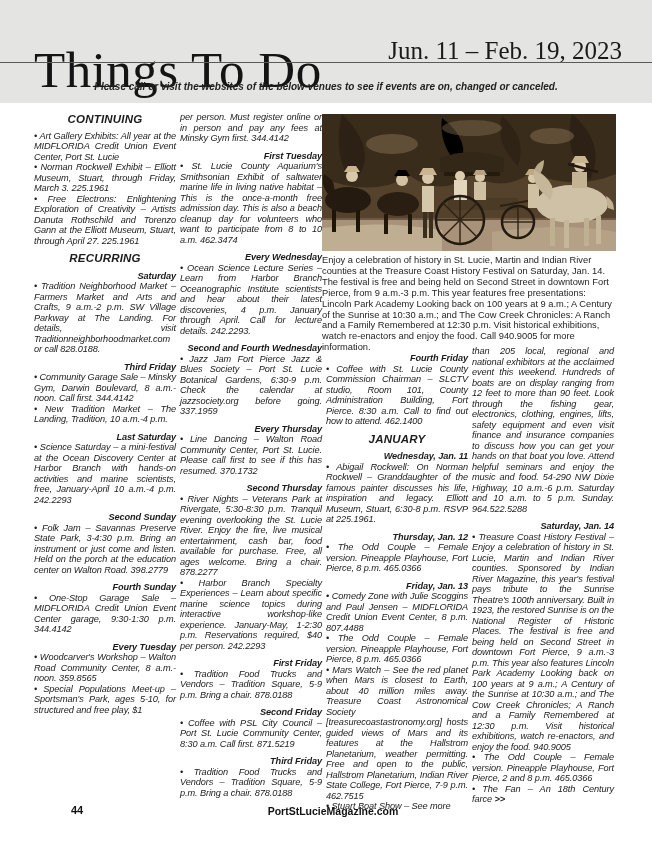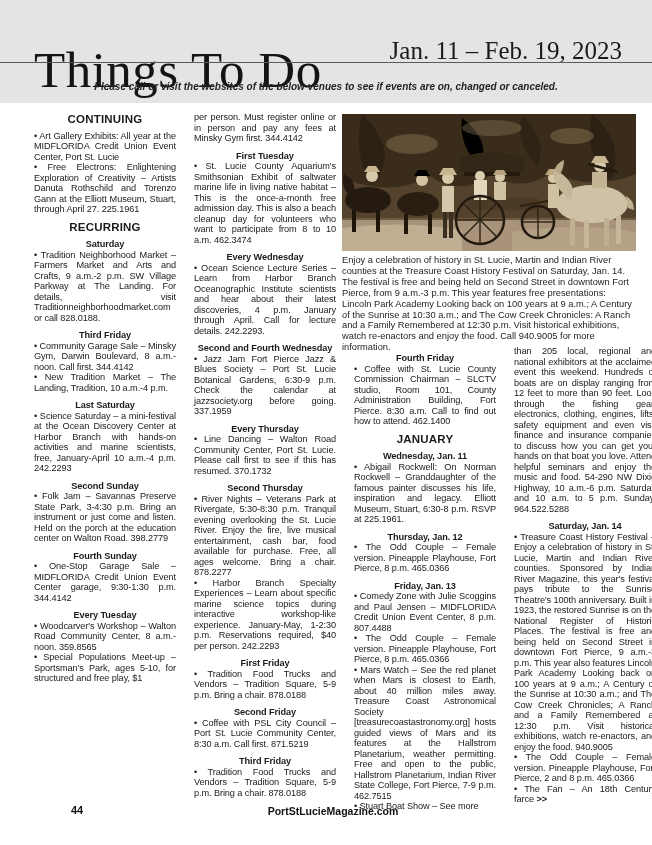--- a/index.html
+++ b/index.html
@@ -21,51 +21,51 @@
     position:absolute;right:30px;top:38px;
     font-family:"Liberation Serif","DejaVu Serif",serif;
     font-size:25px;color:#1a1a1a;line-height:25px;
   }
   .tagline{
     position:absolute;left:0;top:81px;width:652px;text-align:center;
     font-size:10px;font-style:italic;font-weight:600;color:#222;
   }
   
   .content{position:absolute;left:34px;top:112px;width:588px;}
-  .cols{display:flex;gap:18px;}
+  .cols{display:flex;gap:4px;font-style:italic;}
   .col{
     width:142px;flex:0 0 142px;
     font-size:9.2px;line-height:10.5px;letter-spacing:-.1px;
     text-align:justify;color:#1b1b1b;
   }
   .col.pad-under-photo{padding-top:234px;}
   .blk{margin:0;}
   .blk.section{font-weight:700;text-align:center;font-size:11.5px;letter-spacing:.2px;margin:7px 0 6px;}
   .col .blk.section:first-child{margin-top:2px;}
-  .blk.day{font-weight:700;margin-top:7px;text-align:center;}
+  .blk.day{font-weight:700;margin-top:7px;text-align:right;}
   .more{font-weight:700;white-space:nowrap;}
   
-  .photo-area{position:absolute;left:308px;top:2px;width:294px;}
+  .photo-area{position:absolute;left:288px;top:2px;width:294px;}
   .photo-frame{width:294px;height:137px;overflow:hidden;background:#6e5a42;}
   .photo-frame svg{display:block;}
   .photo-caption{
     margin-top:4px;font-size:9.3px;line-height:10.9px;color:#242424;text-align:left;
   }
   
   .page-number{position:absolute;left:35px;top:804px;font-size:11px;font-weight:700;color:#111;margin-left:36px;}
   .site-name{position:absolute;left:0;top:805px;width:652px;text-align:center;font-size:10.5px;font-weight:700;color:#111;margin-left:7px;}
 </style>
 </head>
 <body>
 
 <div>
 
   <header class="masthead">
     <h1 class="page-title">Things To Do</h1>
-    <div class="date-range">Jan. 11 – Feb. 19, 2023</div>
+    <div class="date-range">Jun. 11 – Feb. 19, 2023</div>
     <div class="masthead-rule"></div>
     <div class="tagline">Please call or visit the websites of the below venues to see if events are on, changed or canceled.</div>
   </header>
 
   <main class="content">
 
     <figure class="photo-area" style="margin:0">
       <div class="photo-frame">
         <svg width="294" height="137" viewBox="0 0 294 137" aria-hidden="true">
 
@@ -146,20 +146,21 @@
           <line x1="246" y1="50" x2="276" y2="58" stroke="#241a10" stroke-width="2.5"></line>
         </svg>
       </div>
       <figcaption class="photo-caption">Enjoy a celebration of history in St. Lucie, Martin and Indian River counties at the Treasure Coast History Festival on Saturday, Jan. 14. The festival is free and being held on Second Street in downtown Fort Pierce, from 9 a.m.-3 p.m. This year features free presentations: Lincoln Park Academy Looking back on 100 years at 9 a.m.; A Century of the Sunrise at 10:30 a.m.; and The Cow Creek Chronicles: A Ranch and a Family Remembered at 12:30 p.m. Visit historical exhibitions, watch re-enactors and enjoy the food. Call 940.9005 for more information.</figcaption>
     </figure>
 
     <div class="cols">
       <div class="col">
           <div class="blk section">CONTINUING</div>
           <div class="blk item">• Art Gallery Exhibits: All year at the MIDFLORIDA Credit Union Event Center, Port St. Lucie</div>
+          <div class="blk item">• Norman Rockwell Exhibit – Elliott Museum, Stuart, through Friday, March 3. 225.1961</div>
           <div class="blk item">• Free Electrons: Enlightening Exploration of Creativity – Artists Danuta Rothschild and Torenzo Gann at the Elliott Museum, Stuart, through April 27. 225.1961</div>
           <div class="blk section">RECURRING</div>
           <div class="blk day">Saturday</div>
           <div class="blk item">• Tradition Neighborhood Market – Farmers Market and Arts and Crafts, 9 a.m.-2 p.m. SW Village Parkway at The Landing. For details, visit Traditionneighborhoodmarket.com or call 828.0188.</div>
           <div class="blk day">Third Friday</div>
           <div class="blk item">• Community Garage Sale – Minsky Gym, Darwin Boulevard, 8 a.m.-noon. Call first. 344.4142</div>
           <div class="blk item">• New Tradition Market – The Landing, Tradition, 10 a.m.-4 p.m.</div>
           <div class="blk day">Last Saturday</div>
           <div class="blk item">• Science Saturday – a mini-festival at the Ocean Discovery Center at Harbor Branch with hands-on activities and marine scientists, free, January-April 10 a.m.-4 p.m. 242.2293</div>
           <div class="blk day">Second Sunday</div>

